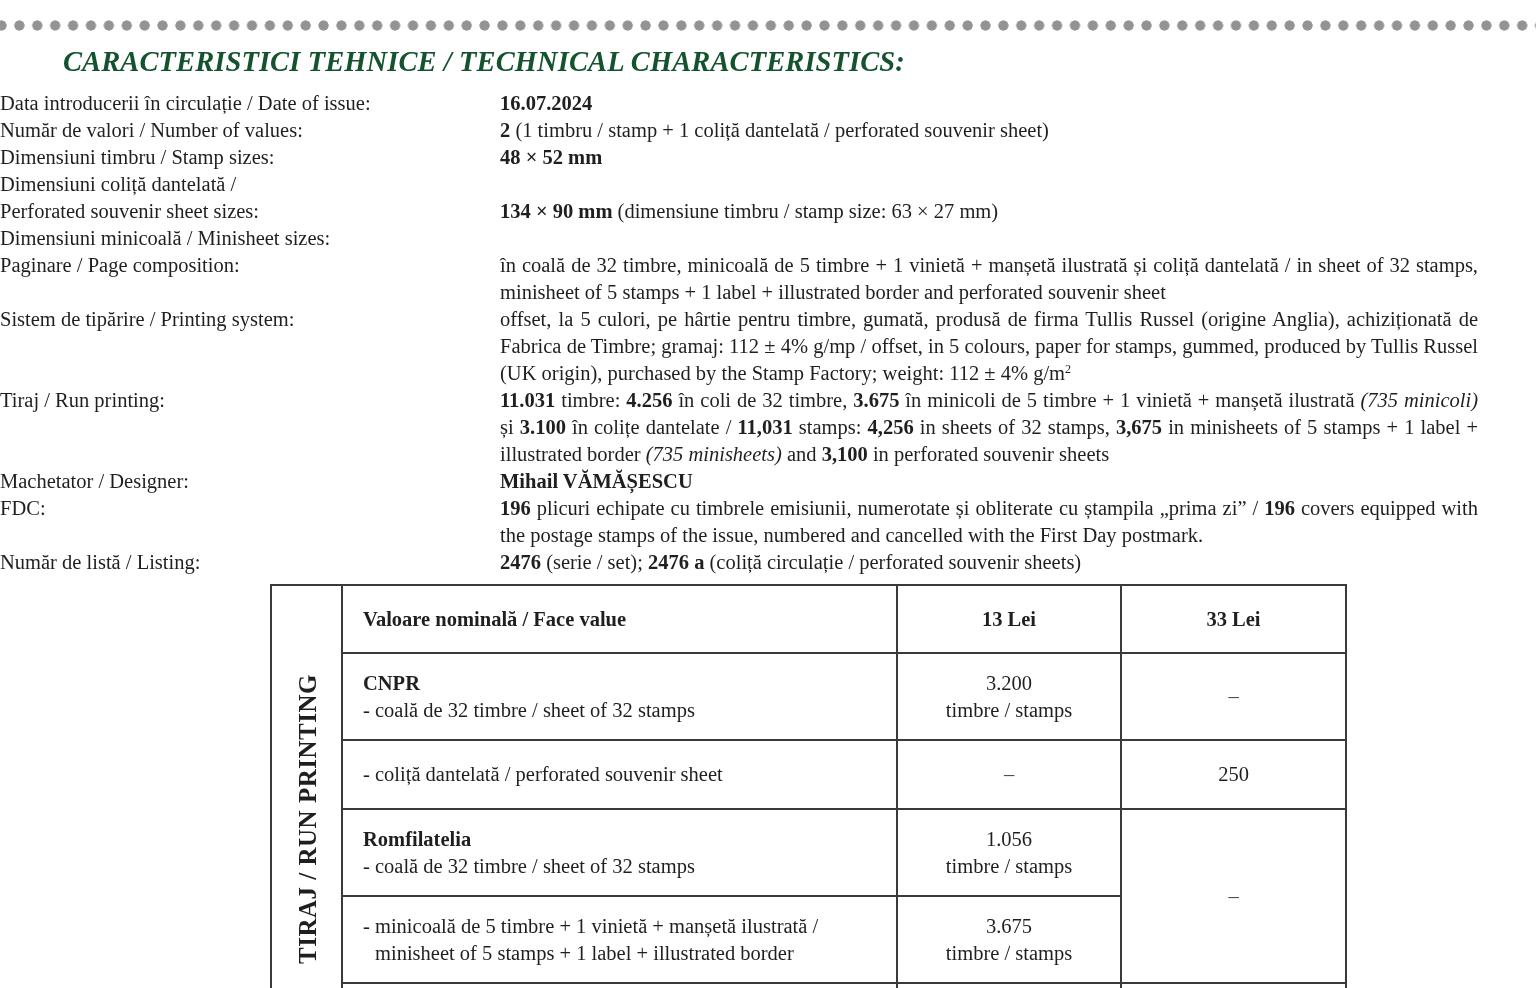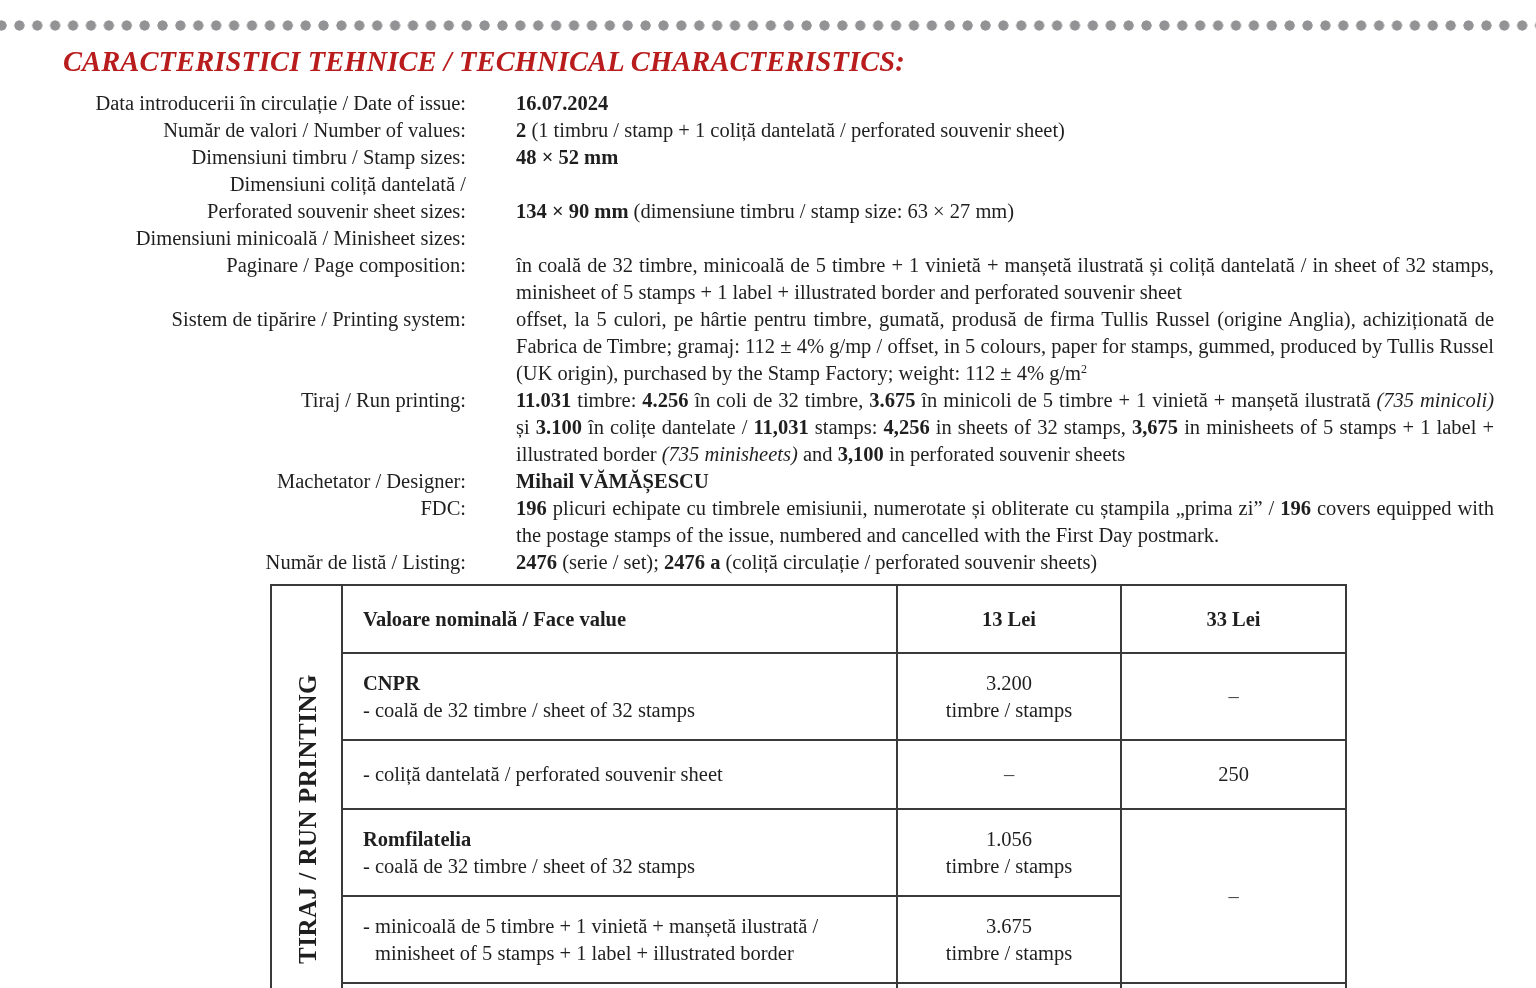--- a/index.html
+++ b/index.html
@@ -9,32 +9,32 @@
     }
     .dots {
       position: absolute; left: -4px; top: 20px; width: 1560px; height: 11px;
       background-image: radial-gradient(circle at 5.5px 5.5px, #939396 4.8px, transparent 5.4px);
       background-size: 17.9px 11px;
       background-repeat: repeat-x;
     }
     .title {
       position: absolute; left: 63px; top: 46px; margin: 0;
       font-size: 28.5px; font-weight: bold; font-style: italic; letter-spacing: 0.1px;
-      color: #b91c1c;
+      color: #14532d;
     }
     .specs {
       position: absolute; left: 0; top: 90px; width: 1536px;
       font-size: 20.5px; line-height: 27px;
     }
     .spec-row { position: relative; display: flex; }
     .spec-label {
-      width: 466px; text-align: right; flex: none; white-space: nowrap;
+      width: 466px; flex: none; white-space: nowrap;
     }
     .spec-value {
-      position: absolute; left: 516px; width: 978px; text-align: justify;
+      position: absolute; left: 500px; width: 978px; text-align: justify;
     }
     .spec-value.nojust { text-align: left; }
     b { font-weight: bold; }
     i { font-style: italic; }
     sup { font-size: 12px; vertical-align: 7px; line-height: 0; }
 
     .run-table {
       position: absolute; left: 270px; top: 584px;
       border-collapse: collapse; font-size: 20.5px; line-height: 27px;
     }

